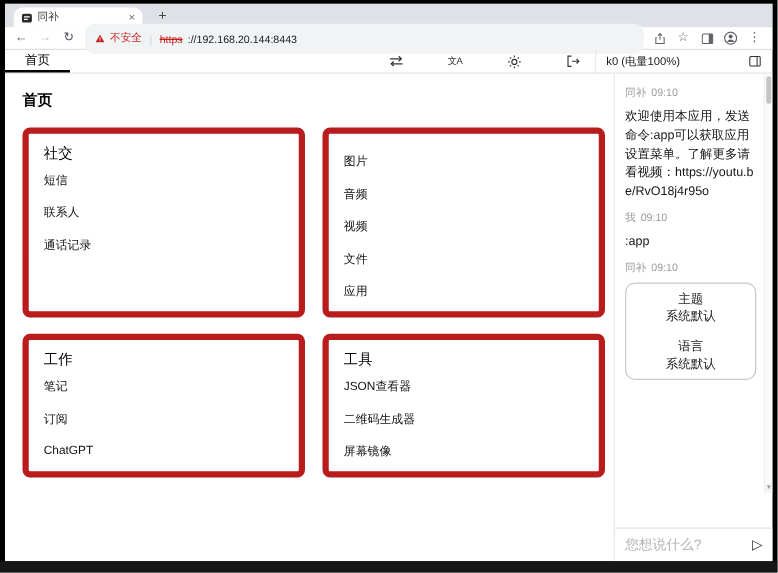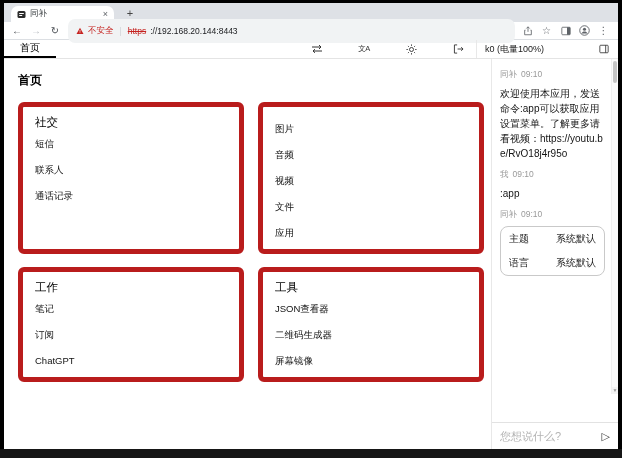--- a/index.html
+++ b/index.html
@@ -49,21 +49,21 @@
   .card-sub { font-size:8.5px; color:#2b2b2b; white-space:nowrap; }
   .card-links { display:flex; gap:13px; margin-top:8px; font-size:9.5px; color:#111; flex-wrap:nowrap;flex-direction:column; }
   .card-links span { white-space:nowrap; cursor:default; }
 
   
   .sidebar { width:127px; flex:0 0 auto; border-left:1px solid #e8e8e8; display:flex; flex-direction:column; position:relative; min-height:0; }
   .chat { flex:1; padding:2px 13px 4px 8px; overflow:hidden; position:relative; }
   .sender { font-size:8.5px; color:#9a9a9a; margin:8px 0 5px; display:flex; gap:4px; }
   .msg { font-size:10px; color:#151515; line-height:1.5; word-break:break-all; }
   .settings-card { border:1px solid #c9c9c9; border-radius:8px; margin-top:2px; overflow:hidden; background:#fff; }
-  .srow { display:flex; justify-content:space-between; align-items:center; padding:5px 8px; font-size:10px; color:#1a1a1a; }
+  .srow { display:flex; justify-content:space-between; align-items:center; padding:5px 8px; font-size:10px; color:#1a1a1a;flex-direction:column; }
   .scrollbar { position:absolute; top:0; right:0; bottom:28px; width:7px; background:#fbfbfb; border-left:1px solid #f0f0f0; }
   .scroll-thumb { position:absolute; top:2px; left:1px; width:4px; height:22px; background:#c4c4c4; border-radius:2px; }
   .scroll-arrow { position:absolute; bottom:0; left:0; right:0; height:7px; background:#f3f3f3; color:#9a9a9a; font-size:5px; text-align:center; line-height:7px; }
   .input-bar { height:27px; flex:0 0 auto; border-top:1px solid #e2e2e2; display:flex; align-items:center; padding:0 8px; gap:6px; background:#fff; }
   .chat-input { flex:1; border:none; outline:none; font-size:11px; color:#222; min-width:0; font-family:"Liberation Sans","DejaVu Sans",sans-serif; }
   .chat-input::placeholder { color:#b3b3b3; }
   .send-btn { font-size:11px; color:#333; line-height:1; }
   svg { display:block; }
 </style>
 </head>

